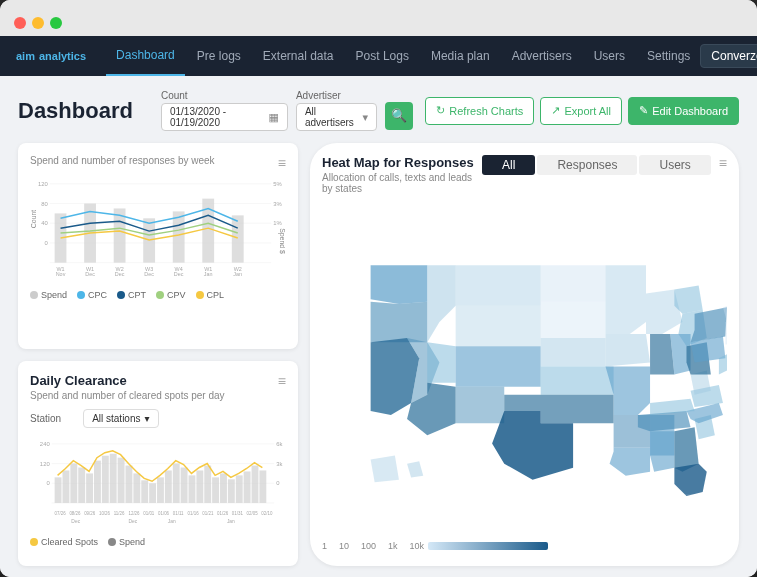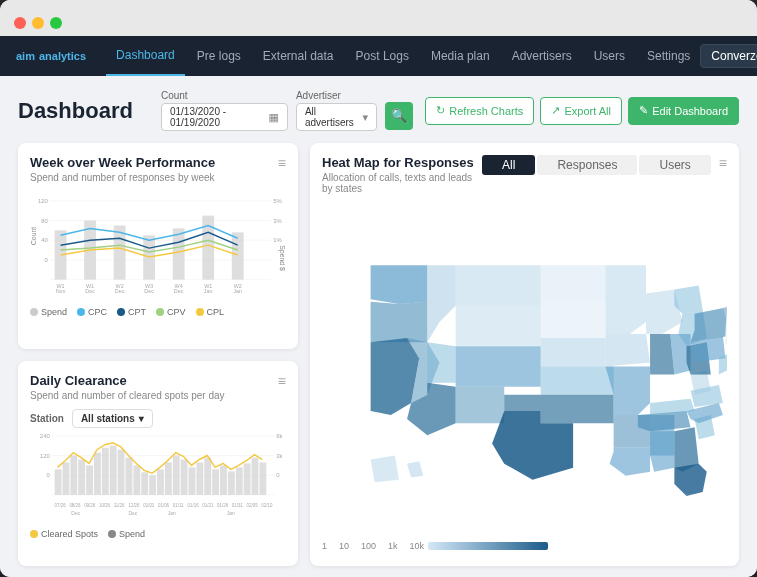--- a/index.html
+++ b/index.html
@@ -203,20 +203,21 @@
     .widget {
       background: #fff;
       border-radius: 8px;
       padding: 12px;
       box-shadow: 0 1px 4px rgba(0,0,0,0.08);
       overflow: hidden;
     }
     .widget-right {
       grid-column: 2;
       grid-row: 1 / 3;
+      border-radius: 27px;
     }
     .widget-title {
       font-size: 13px;
       font-weight: 700;
       color: #1a2332;
       margin-bottom: 2px;
     }
     .widget-subtitle {
       font-size: 10px;
       color: #888;
@@ -252,22 +253,22 @@
     .legend-dot {
       width: 8px;
       height: 8px;
       border-radius: 50%;
     }
 
     
     .station-row {
       display: flex;
       align-items: center;
-      gap: 8px;
-      font-weight: bold;
+      gap: 22px;
+      margin-bottom: 8px;
     }
     .station-label {
       font-size: 10px;
       color: #666;
     }
     .station-select {
       border: 1px solid #ddd;
       border-radius: 4px;
       padding: 3px 8px;
       font-size: 10px;
@@ -410,21 +411,20 @@
           <span>Edit Dashboard</span>
         </button>
       </div>
     </div>
 
     <div class="widgets-grid">
 
       <div class="widget">
         <div style="display:flex;align-items:flex-start">
           <div style="flex:1">
-            <div class="widget-title">Week over Week Performance</div>
             <div class="widget-subtitle">Spend and number of responses by week</div>
           </div>
           <div class="widget-menu">≡</div>
         </div>
         <div class="chart-wrapper">
           <svg viewBox="0 0 260 110" class="chart-svg">
 
             <text x="6" y="55" font-size="7" fill="#888" transform="rotate(-90,6,55)">Count</text>
 
             <text x="254" y="55" font-size="7" fill="#888" transform="rotate(90,254,55)">Spend $</text>

